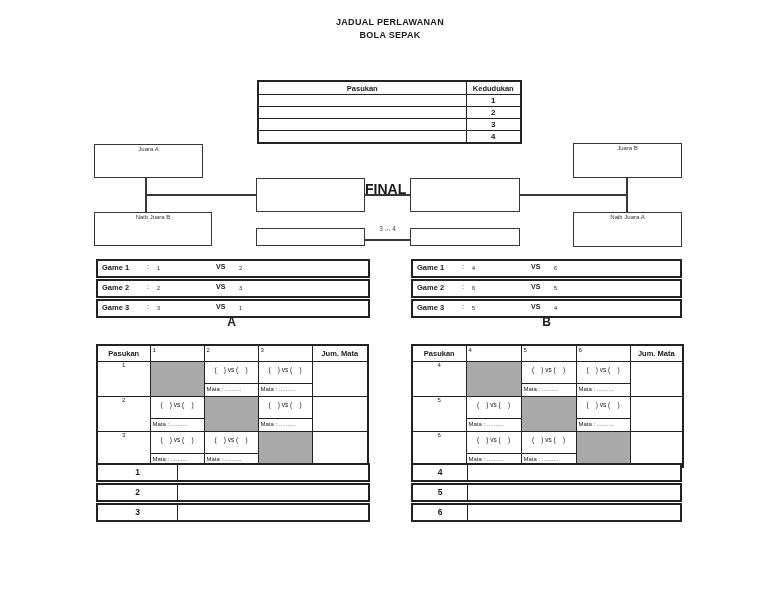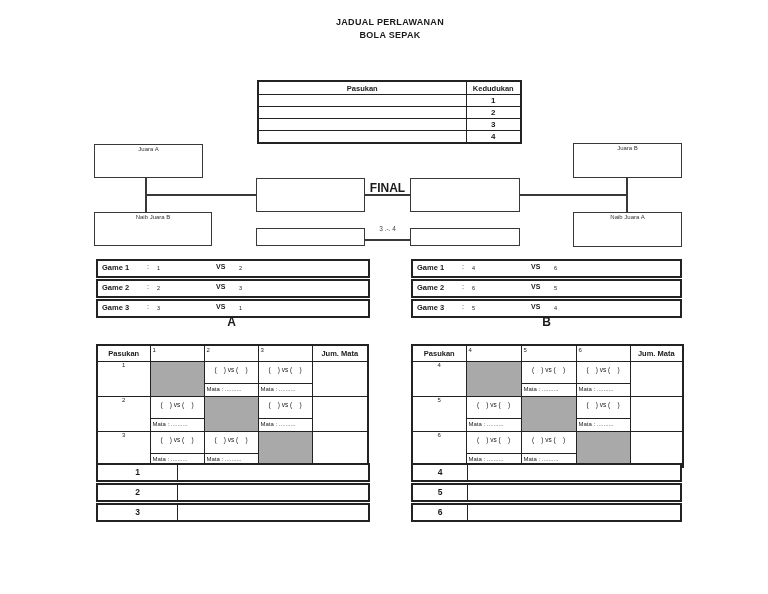--- a/index.html
+++ b/index.html
@@ -15,21 +15,21 @@
                   border:2px solid #222;table-layout:fixed;}
   table.standings th,table.standings td{border:1px solid #222;padding:0;}
   table.standings th{height:12px;font-size:7.5px;font-weight:bold;text-align:center;}
   table.standings td{height:11px;font-size:8px;font-weight:bold;text-align:center;}
 
   
   .bbox{position:absolute;border:1.5px solid #383838;background:#fff;box-sizing:border-box;}
   .blabel{display:block;text-align:center;font-size:6px;padding-top:1px;color:#333;}
   .hline,.vline{position:absolute;background:#383838;}
   .hline{height:1.5px;} .vline{width:1.5px;}
-  .final-label{position:absolute;text-align:center;font-weight:bold;font-size:12px;}
+  .final-label{position:absolute;font-weight:bold;font-size:14px;}
   .third-label{position:absolute;text-align:center;font-size:6.5px;color:#444;}
 
   
   .game-table{position:absolute;}
   .game-row{position:relative;height:15px;border:2px solid #222;margin-bottom:1px;
             background:#fff;box-sizing:content-box;}
   .game-row span{position:absolute;top:2px;}
   .g-label{left:4px;font-weight:bold;font-size:7.5px;}
   .g-colon{left:49px;font-size:7px;}
   .g-home{left:59px;font-size:5.5px;top:4px !important;}

